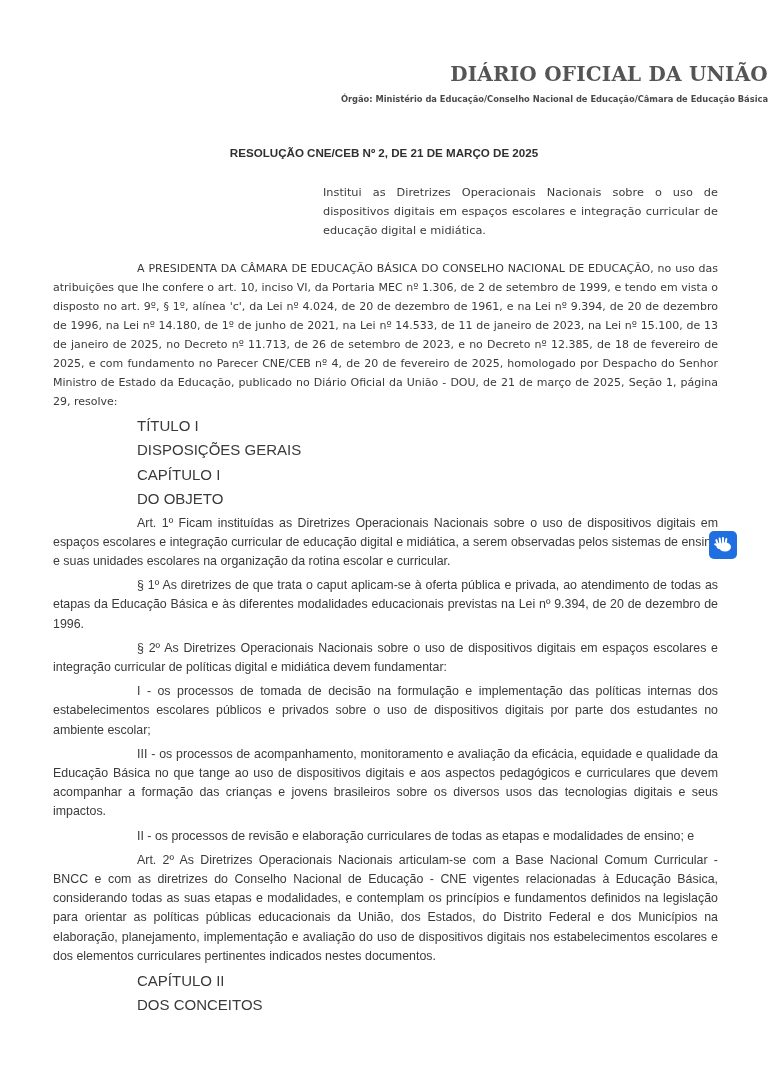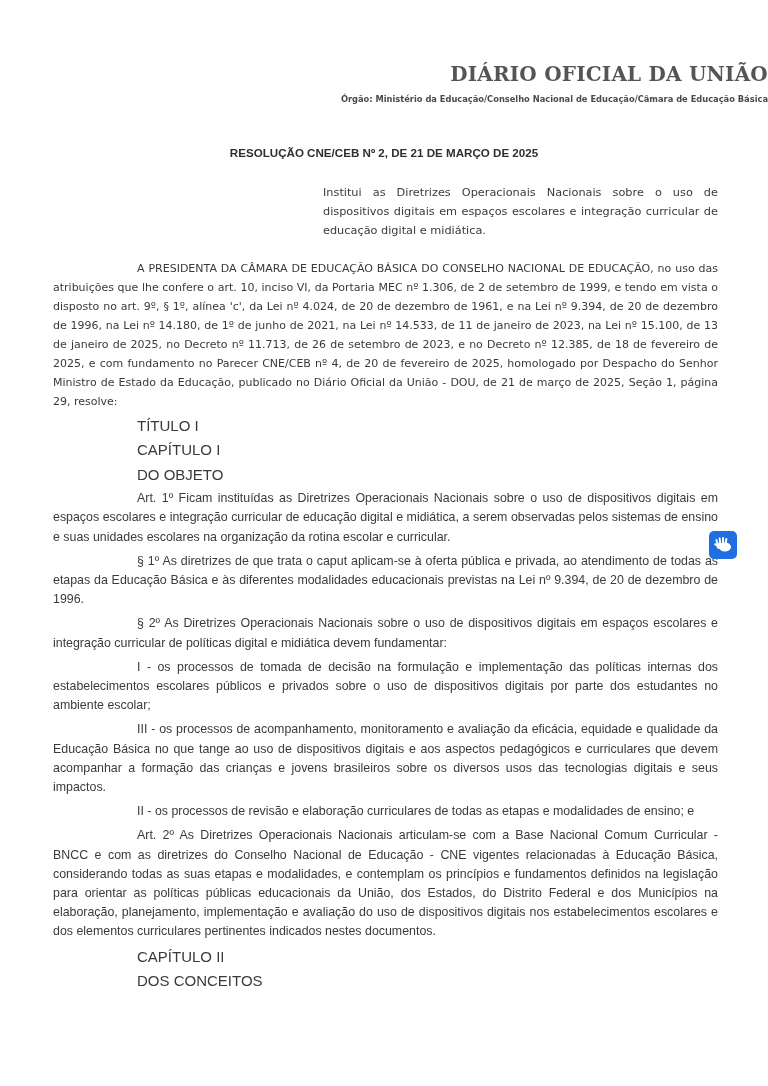--- a/index.html
+++ b/index.html
@@ -47,20 +47,21 @@
   <div class="orgao">Órgão: Ministério da Educação/Conselho Nacional de Educação/Câmara de Educação Básica</div>
 </div>
 
 <div class="title">RESOLUÇÃO CNE/CEB Nº 2, DE 21 DE MARÇO DE 2025</div>
 
 <div class="ementa">Institui as Diretrizes Operacionais Nacionais sobre o uso de dispositivos digitais em espaços escolares e integração curricular de educação digital e midiática.</div>
 
 <div class="doc">
   <p class="p">A PRESIDENTA DA CÂMARA DE EDUCAÇÃO BÁSICA DO CONSELHO NACIONAL DE EDUCAÇÃO, no uso das atribuições que lhe confere o art. 10, inciso VI, da Portaria MEC nº 1.306, de 2 de setembro de 1999, e tendo em vista o disposto no art. 9º, § 1º, alínea 'c', da Lei nº 4.024, de 20 de dezembro de 1961, e na Lei nº 9.394, de 20 de dezembro de 1996, na Lei nº 14.180, de 1º de junho de 2021, na Lei nº 14.533, de 11 de janeiro de 2023, na Lei nº 15.100, de 13 de janeiro de 2025, no Decreto nº 11.713, de 26 de setembro de 2023, e no Decreto nº 12.385, de 18 de fevereiro de 2025, e com fundamento no Parecer CNE/CEB nº 4, de 20 de fevereiro de 2025, homologado por Despacho do Senhor Ministro de Estado da Educação, publicado no Diário Oficial da União - DOU, de 21 de março de 2025, Seção 1, página 29, resolve:</p>
   <div class="heading">TÍTULO I</div>
+  <div class="heading">DISPOSIÇÕES GERAIS</div>
   <div class="heading">CAPÍTULO I</div>
   <div class="heading">DO OBJETO</div>
   <p class="p narrow">Art. 1º Ficam instituídas as Diretrizes Operacionais Nacionais sobre o uso de dispositivos digitais em espaços escolares e integração curricular de educação digital e midiática, a serem observadas pelos sistemas de ensino e suas unidades escolares na organização da rotina escolar e curricular.</p>
   <p class="p narrow">§ 1º As diretrizes de que trata o caput aplicam-se à oferta pública e privada, ao atendimento de todas as etapas da Educação Básica e às diferentes modalidades educacionais previstas na Lei nº 9.394, de 20 de dezembro de 1996.</p>
   <p class="p narrow">§ 2º As Diretrizes Operacionais Nacionais sobre o uso de dispositivos digitais em espaços escolares e integração curricular de políticas digital e midiática devem fundamentar:</p>
   <p class="p narrow">I - os processos de tomada de decisão na formulação e implementação das políticas internas dos estabelecimentos escolares públicos e privados sobre o uso de dispositivos digitais por parte dos estudantes no ambiente escolar;</p>
   <p class="p narrow">III - os processos de acompanhamento, monitoramento e avaliação da eficácia, equidade e qualidade da Educação Básica no que tange ao uso de dispositivos digitais e aos aspectos pedagógicos e curriculares que devem acompanhar a formação das crianças e jovens brasileiros sobre os diversos usos das tecnologias digitais e seus impactos.</p>
   <p class="p narrow">II - os processos de revisão e elaboração curriculares de todas as etapas e modalidades de ensino; e</p>
   <p class="p narrow">Art. 2º As Diretrizes Operacionais Nacionais articulam-se com a Base Nacional Comum Curricular - BNCC e com as diretrizes do Conselho Nacional de Educação - CNE vigentes relacionadas à Educação Básica, considerando todas as suas etapas e modalidades, e contemplam os princípios e fundamentos definidos na legislação para orientar as políticas públicas educacionais da União, dos Estados, do Distrito Federal e dos Municípios na elaboração, planejamento, implementação e avaliação do uso de dispositivos digitais nos estabelecimentos escolares e dos elementos curriculares pertinentes indicados nestes documentos.</p>
   <div class="heading">CAPÍTULO II</div>

